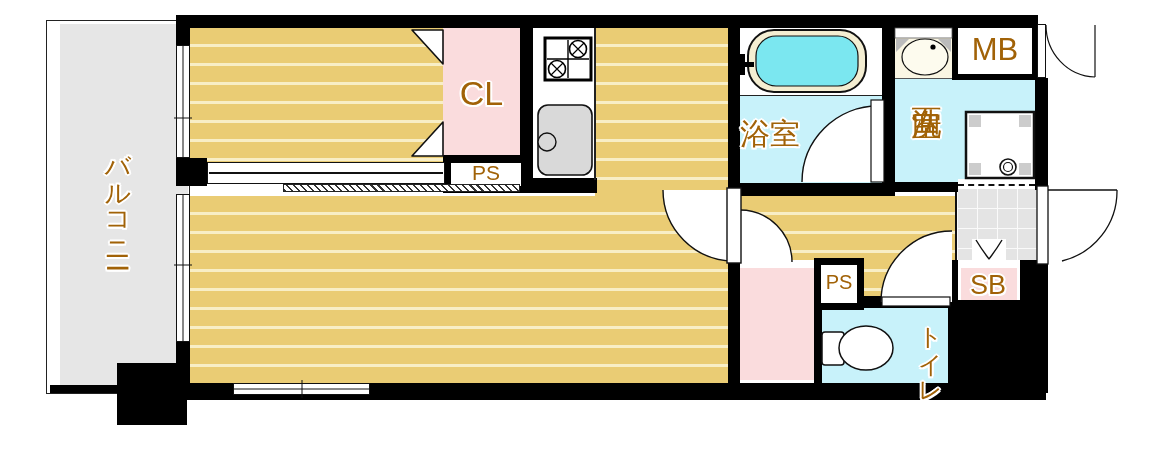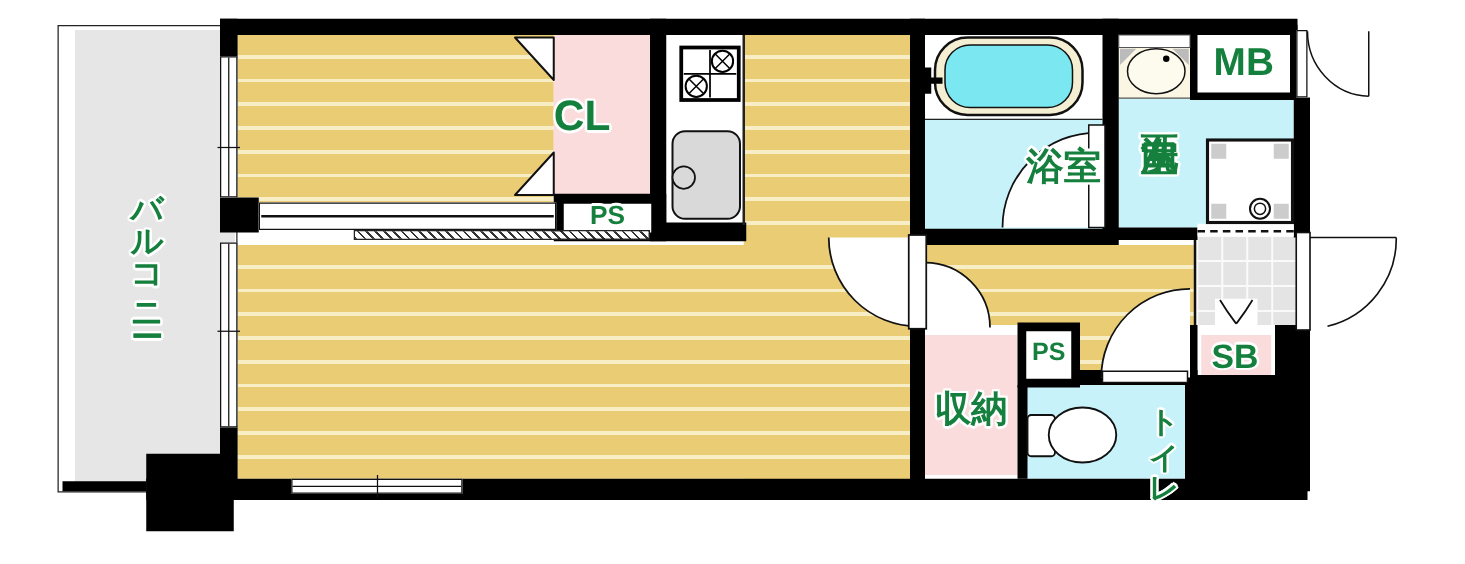--- a/index.html
+++ b/index.html
@@ -8,21 +8,21 @@
   .abs{position:absolute;}
   .wall{position:absolute;background:#000;}
   .tan{background:repeating-linear-gradient(180deg,#eacc74 0px,#eacc74 16px,#f8eec6 16px,#f8eec6 19px);}
   .pink{background:#fadcdd;}
   .cyan{background:#c8f2fa;}
   .whitebox{background:#fff;}
   .tile{background-color:#e4e4e4;
         background-image:linear-gradient(#fafafa 1.5px,transparent 1.5px),
                          linear-gradient(90deg,#fafafa 1.5px,transparent 1.5px);
         background-size:20px 20px;}
-  .lbl{position:absolute;color:#15803d;font-weight:700;white-space:nowrap;line-height:1.05;
+  .lbl{position:absolute;color:#a16207;font-weight:400;white-space:nowrap;line-height:1.05;
        text-shadow:2px 0 0 #fff,-2px 0 0 #fff,0 2px 0 #fff,0 -2px 0 #fff,
                    1.5px 1.5px 0 #fff,-1.5px 1.5px 0 #fff,1.5px -1.5px 0 #fff,-1.5px -1.5px 0 #fff;}
   .vert{writing-mode:vertical-rl;}
   .win{position:absolute;background:#fff;border:1px solid #111;box-sizing:border-box;}
   .frame{position:absolute;background:#fff;}
   .hatch{position:absolute;background:repeating-linear-gradient(45deg,#333 0 1.5px,#fff 1.5px 5px);
          border:1px solid #222;box-sizing:border-box;}
   .dashline{position:absolute;background:#fff;}
   .dashline:after{content:"";position:absolute;left:0;right:0;top:45%;border-top:2px dashed #111;}
   svg{position:absolute;left:0;top:0;}
@@ -190,23 +190,22 @@
 
     <g>
       <path d="M1048,190 L1117,190 A72,72 0 0 1 1062,261 Z" fill="#fff"></path>
       <line x1="1048" y1="190" x2="1117" y2="190" stroke="#111" stroke-width="1.3"></line>
       <path d="M1117,190 A72,72 0 0 1 1062,261" fill="none" stroke="#111" stroke-width="1.3"></path>
       <rect x="1037" y="186" width="11" height="78" fill="#fff" stroke="#111" stroke-width="1.3"></rect>
     </g>
   </svg>
 
   <div class="lbl vert" style="left:104px;top:137px;font-size:26px;">バルコニー</div>
-  <div class="lbl" style="left:443px;top:76px;width:77px;text-align:left;font-size:34px;">CL</div>
+  <div class="lbl" style="left:443px;top:76px;width:77px;text-align:center;font-size:34px;">CL</div>
   <div class="lbl" style="left:451px;top:162px;width:70px;text-align:center;font-size:21px;">PS</div>
-  <div class="lbl" style="left:740px;top:118px;width:142px;text-align:center;font-size:30px;padding-left:40px;">浴室</div>
+  <div class="lbl" style="left:740px;top:118px;width:142px;font-size:30px;">浴室</div>
   <div class="lbl vert" style="left:911px;top:84px;font-size:30px;">洗面室</div>
   <div class="lbl" style="left:952px;top:34px;width:86px;text-align:center;font-size:31px;">MB</div>
   <div class="lbl" style="left:953px;top:271px;width:70px;text-align:center;font-size:27px;">SB</div>
-  <div class="lbl" style="left:734px;top:313px;width:86px;text-align:center;font-size:29px;">収納</div>
   <div class="lbl" style="left:821px;top:272px;width:36px;text-align:center;font-size:20px;">PS</div>
   <div class="lbl vert" style="left:918px;top:310px;font-size:24px;">トイレ</div>
 
 </div>
 
 </body></html>

